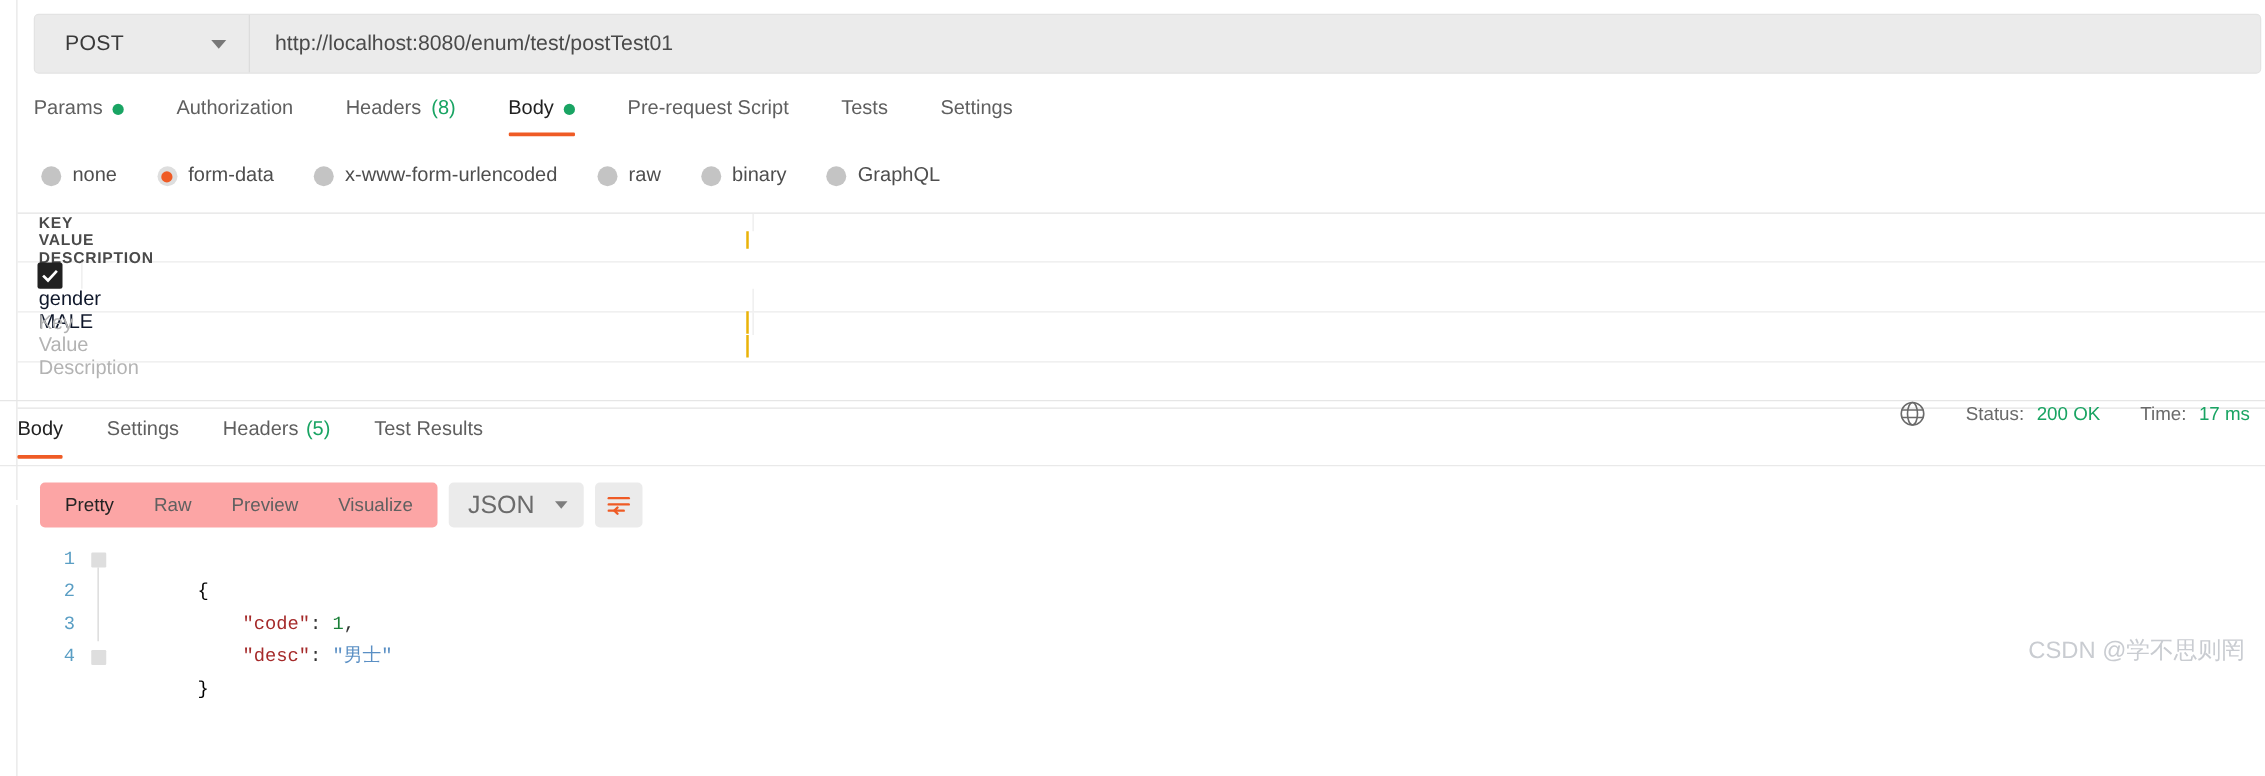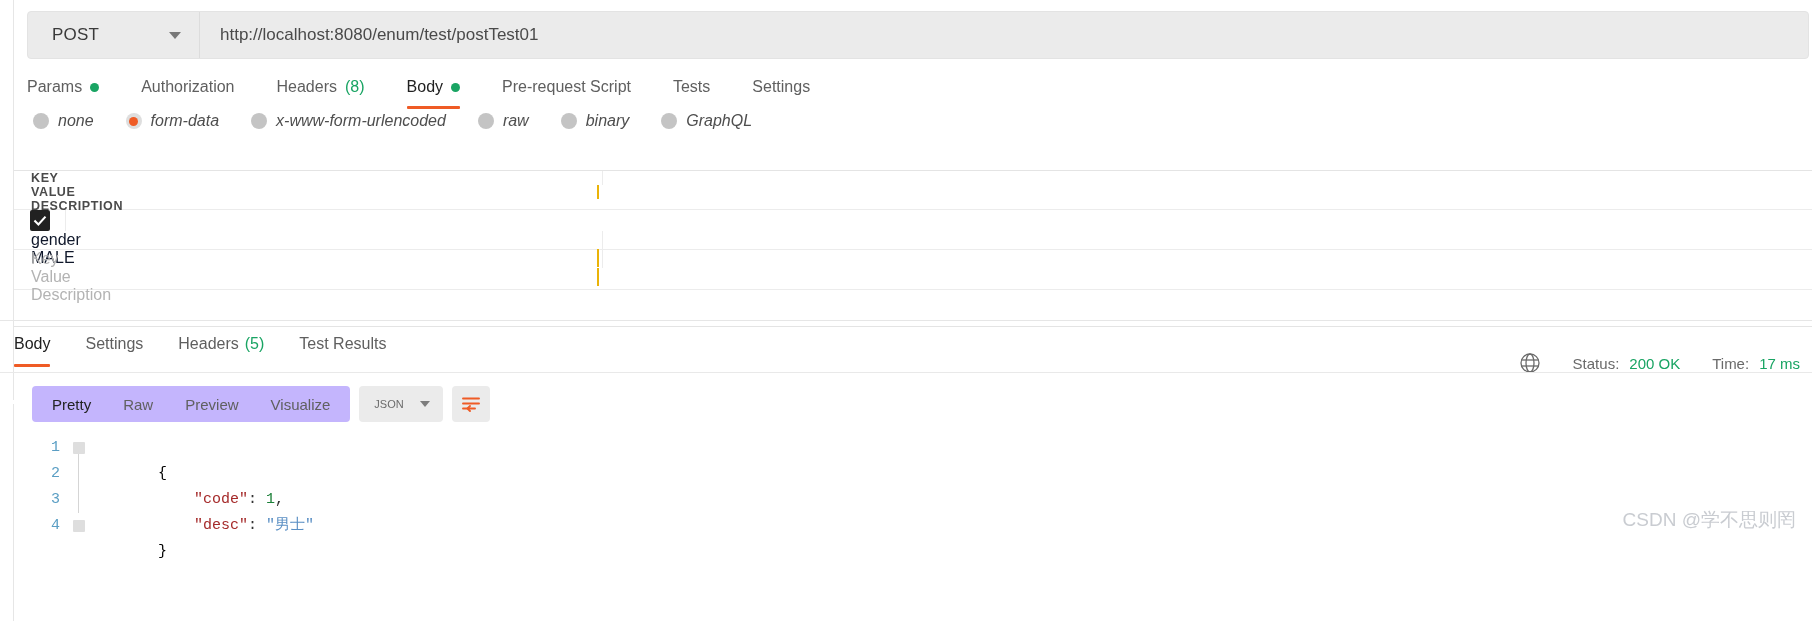--- a/index.html
+++ b/index.html
@@ -104,24 +104,23 @@
     width: 9px; height: 9px;
     border-radius: 50%;
     background: #19a463;
     display: inline-block;
   }
   .count-green { color: #19a463; }
 
   
   .radios {
     position: absolute;
-    left: 33px; top: 112px;
-    display: flex;
-    align-items: center;
-    font-style: italic;
+    left: 33px; top: 132px;
+    display: flex;
+    align-items: center;
   }
   .radio-item {
     display: flex;
     align-items: center;
     gap: 9px;
     margin-right: 32px;
     font-size: 16px;
     color: #4e4e4e;
     cursor: pointer;
     white-space: nowrap;
@@ -251,21 +250,21 @@
   .resp-tab .underline {
     position: absolute;
     left: 0; right: 0; bottom: 0;
     height: 3px;
     background: #ef5b25;
     border-radius: 1px;
   }
 
   .resp-status {
     position: absolute;
-    right: 12px; top: 352px;
+    right: 12px; top: 320px;
     display: flex;
     align-items: center;
     gap: 10px;
     font-size: 15px;
     color: #6a6a6a;
   }
   .globe-icon { display: block; }
   .status-sep { width: 12px; }
   .green-val { color: #19a463; }
 
@@ -280,21 +279,21 @@
   .view-toolbar {
     position: absolute;
     left: 32px; top: 386px;
     display: flex;
     align-items: center;
     gap: 9px;
   }
   .seg-group {
     display: flex;
     align-items: center;
-    background: #c4b5fd;
+    background: #fca5a5;
     border-radius: 4px;
     height: 36px;
     padding: 0 4px;
     text-align: right;
   }
   .seg-btn {
     padding: 0 16px;
     height: 36px;
     display: flex;
     align-items: center;
@@ -305,21 +304,21 @@
   }
   .seg-btn.active { color: #232323; }
   .format-select {
     display: flex;
     align-items: center;
     gap: 16px;
     background: #ebebeb;
     border-radius: 4px;
     height: 36px;
     padding: 0 13px 0 15px;
-    font-size: 11px;
+    font-size: 20px;
     color: #6b6b6b;
     cursor: pointer;
   }
   .caret-down-sm {
     width: 0; height: 0;
     border-left: 5px solid transparent;
     border-right: 5px solid transparent;
     border-top: 6px solid #7d7d7d;
   }
   .wrap-btn {

